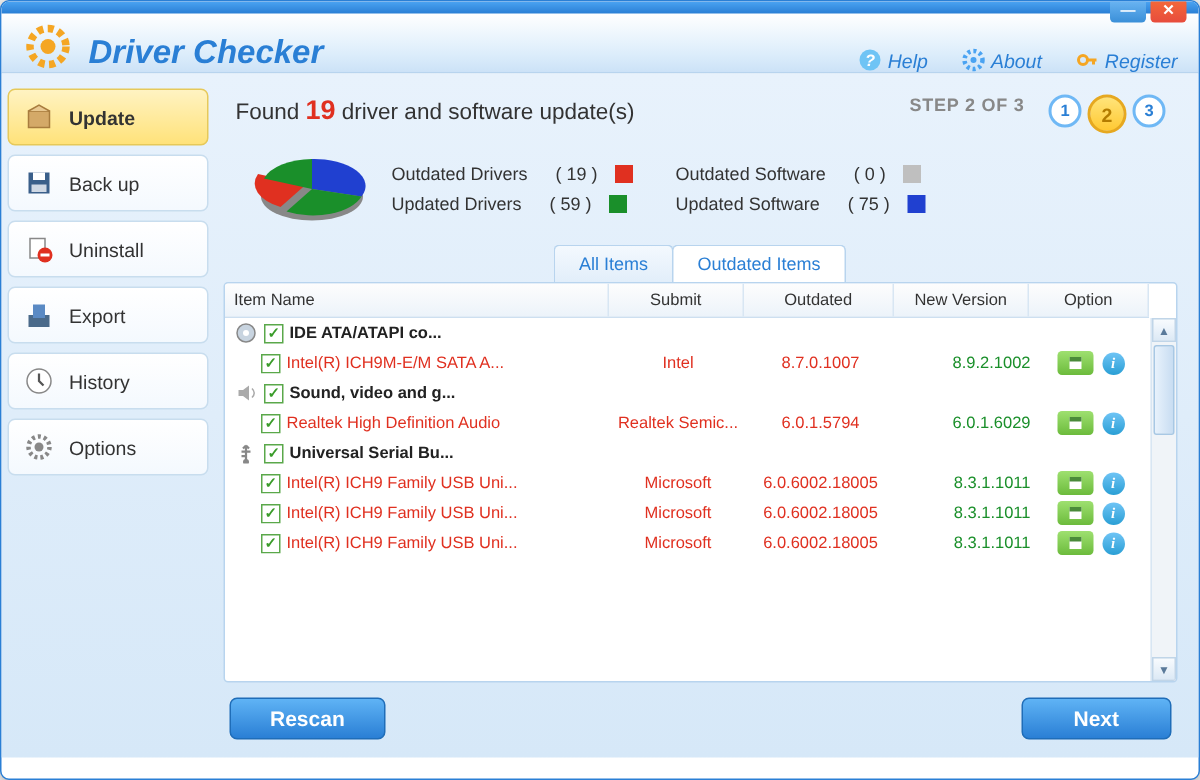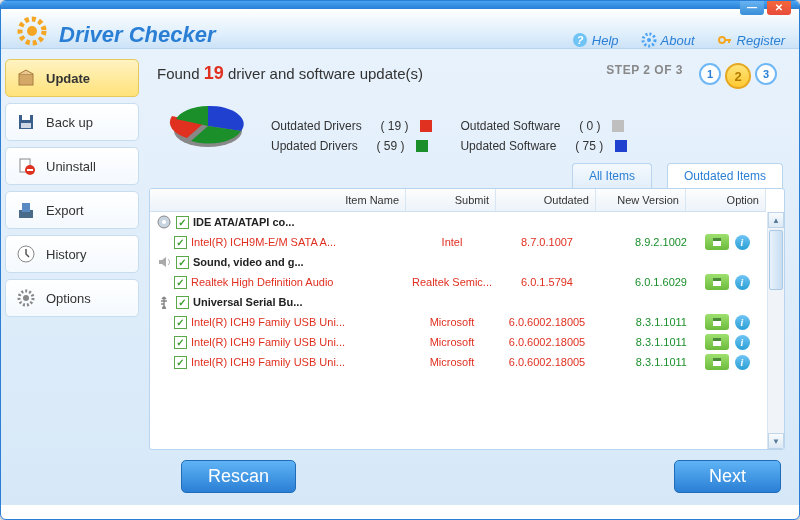--- a/index.html
+++ b/index.html
@@ -22,51 +22,51 @@
 .nav.active { background:linear-gradient(#fff3c2,#ffe27a); border-color:#e6c95a; font-weight:bold; }
 .nav .ic { width:20px; height:20px; display:inline-flex; align-items:center; justify-content:center; }
 .main { flex:1; padding:10px 14px 10px 6px; display:flex; flex-direction:column; }
 .toprow { display:flex; align-items:flex-start; gap:8px; padding:4px 8px; }
 .found { font-size:15px; color:#333; }
 .found .n { color:#e03020; font-weight:bold; font-size:18px; }
 .step { margin-left:auto; color:#888; font-size:12px; font-weight:bold; letter-spacing:.5px; }
 .stepdots { display:flex; gap:4px; margin-left:8px; }
 .dot { width:22px; height:22px; border-radius:50%; border:2px solid #6fb8f5; background:#fff; display:flex; align-items:center; justify-content:center; font-size:11px; font-weight:bold; color:#2a7fd5; }
 .dot.cur { background:linear-gradient(#ffe47a,#ffc933); border-color:#e6a820; color:#b37c00; width:26px; height:26px; font-size:13px; }
-.stats { display:flex; align-items:flex-end; gap:18px; padding:6px 14px 10px; }
+.stats { display:flex; align-items:center; gap:8px; padding:6px 14px 10px; }
 .pie { width:90px; height:54px; }
 .legend { display:grid; grid-template-columns:repeat(2,auto); gap:6px 28px; font-size:12px; color:#333; }
 .lg { display:flex; align-items:center; gap:6px; }
 .lg .sw { width:12px; height:12px; }
-.tabs { display:flex; justify-content:flex-end; gap:16px; padding:0 2px; }
+.tabs { display:flex; justify-content:center; gap:0; padding:0 2px; }
 .tab { padding:5px 16px; font-size:12px; background:linear-gradient(#f4f9fe,#e2eefa); border:1px solid #b8d4ee; border-bottom:none; border-radius:4px 4px 0 0; cursor:pointer; color:#2a7fd5; margin-left:-1px; }
 .tab.active { background:#fff; font-weight:normal; position:relative; z-index:2; }
 .panel { flex:1; background:#fff; border:1px solid #b8d4ee; border-radius:3px; display:flex; flex-direction:column; overflow:hidden; }
 .thead { display:flex; background:linear-gradient(#fdfdfd,#ecf3fa); border-bottom:1px solid #cddff0; font-size:11px; color:#333; }
-.thead > div { padding:5px 6px; border-right:1px solid #d8e6f3;text-align:right; }
+.thead > div { padding:5px 6px; border-right:1px solid #d8e6f3; }
 .c-name { flex:1; min-width:0; }
 .c-comp { width:90px; text-align:center; }
 .c-ver { width:100px; text-align:center; }
 .c-nver { width:90px; text-align:center; }
 .c-opt { width:80px; text-align:center; }
 .c-scr { width:18px; }
 .tbody { flex:1; overflow-y:auto; font-size:11px; }
 .grow { display:flex; align-items:center; padding:3px 6px; font-weight:bold; color:#222; gap:4px; }
 .grow .gic { width:16px; height:14px; }
 .row { display:flex; align-items:center; padding:2px 0; }
 .row .c-name { display:flex; align-items:center; gap:4px; padding-left:24px; color:#e03020; white-space:nowrap; overflow:hidden; }
 .row .c-comp,.row .c-ver { color:#e03020; }
 .row .c-nver { color:#1a8f2a;text-align:right; }
 .row .c-opt { display:flex; align-items:center; justify-content:center; gap:6px; }
 .chk { width:13px; height:13px; border:1px solid #5aa84a; background:#fff; display:inline-flex; align-items:center; justify-content:center; color:#3a9c2a; font-size:10px; font-weight:bold; }
 .dlbtn { width:24px; height:16px; background:linear-gradient(#9ee070,#6cbb3c); border-radius:3px; display:inline-flex; align-items:center; justify-content:center; }
 .dlbtn svg { width:10px; height:10px; }
 .info { width:15px; height:15px; border-radius:50%; background:linear-gradient(#6fc4f5,#2a9fd5); color:#fff; font-size:10px; font-weight:bold; display:inline-flex; align-items:center; justify-content:center; font-style:italic; font-family:Georgia,serif; }
 .footer { display:flex; padding:10px 4px 2px; }
-.btn { padding:5px 26px; border-radius:5px; background:linear-gradient(#5fb3f5,#2a7fd5); color:#fff; font-size:18px; font-weight:normal; border:1px solid #1f6db8; cursor:pointer;margin-left:28px; }
+.btn { padding:5px 26px; border-radius:5px; background:linear-gradient(#5fb3f5,#2a7fd5); color:#fff; font-size:14px; font-weight:bold; border:1px solid #1f6db8; cursor:pointer; }
 .btn.next { margin-left:auto; padding:5px 34px; }
 .scrollbar { width:17px; background:#f0f4f8; border-left:1px solid #d8e6f3; display:flex; flex-direction:column; }
 .sbtn { height:16px; background:linear-gradient(#f8fbfe,#dce9f5); border:1px solid #c0d5e8; display:flex; align-items:center; justify-content:center; font-size:8px; color:#5a7a9a; }
 .strack { flex:1; position:relative; }
 .sthumb { position:absolute; top:2px; left:1px; right:1px; height:60px; background:linear-gradient(90deg,#e8f2fc,#c8ddf2); border:1px solid #a8c8e4; border-radius:2px; }
 </style>
 </head>
 <body>
 
 <div class="window">

